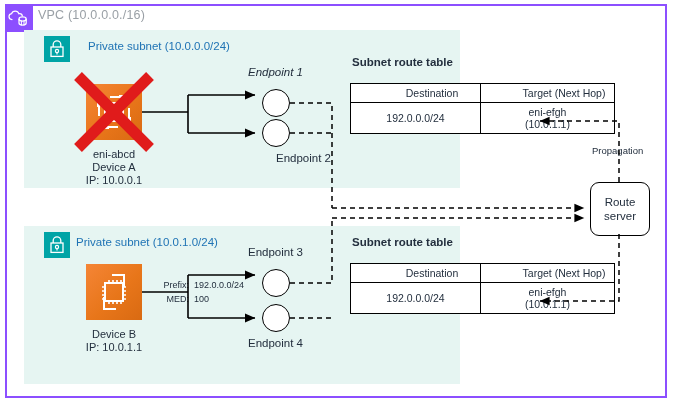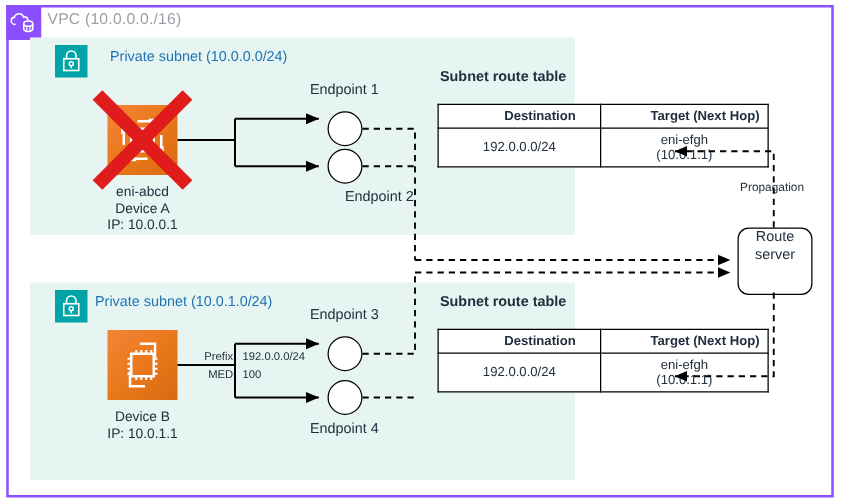--- a/index.html
+++ b/index.html
@@ -32,27 +32,27 @@
   
   .ep-circle{position:absolute;width:28px;height:28px;border:1.8px solid #000;
              border-radius:50%;background:#ffffff;box-sizing:border-box;}
   .ep-label{position:absolute;font-size:11.5px;color:#232f3e;white-space:nowrap;}
 
   
   .rt-title{position:absolute;font-size:11.5px;font-weight:bold;color:#232f3e;white-space:nowrap;}
   table.rt{position:absolute;border-collapse:collapse;background:#fff;}
   table.rt td{border:1.3px solid #000;font-size:10.5px;color:#232f3e;text-align:center;
               padding:3px 4px;line-height:12px;}
-  table.rt td.hd{font-weight:bold;padding-left:37px;}
+  table.rt td.hd{font-weight:normal;padding-left:37px;}
   table.rt td.dest{width:88px;}
   table.rt td.tgt{width:92px;}
 
   
   .rserver{position:absolute;left:590px;top:182px;width:58px;height:52px;border:1.5px solid #000;
-           border-radius:9px;background:#fff;display:flex;align-items:flex-start;justify-content:center;}
+           border-radius:9px;background:#fff;display:flex;align-items:center;justify-content:center;}
   .rserver span{font-size:11.5px;color:#232f3e;text-align:center;line-height:14px;}
   .prop-label{position:absolute;font-size:9.5px;color:#232f3e;white-space:nowrap;}
 
   
   .pm{position:absolute;font-size:9px;color:#232f3e;white-space:nowrap;line-height:12px;}
   .pm-lab{text-align:right;}
 
   svg.overlay{position:absolute;left:0;top:0;width:673px;height:403px;pointer-events:none;}
 </style>
 </head>
@@ -104,21 +104,21 @@
       <line x1="150" y1="76" x2="78" y2="148"></line>
     </g>
   </svg>
   <div class="dev-caption" style="left:54px;top:148px;width:120px;">
     <div>eni-abcd</div>
     <div>Device A</div>
     <div>IP: 10.0.0.1</div>
   </div>
 
   <div class="ep-circle" style="left:262px;top:89px;"></div>
-  <div class="ep-label" style="left:248px;top:66px;">Endpoint 1</div>
+  <div class="ep-label" style="left:248px;top:66px;font-style:italic;">Endpoint 1</div>
   <div class="ep-circle" style="left:262px;top:119px;"></div>
   <div class="ep-label" style="left:248px;top:152px;padding-left:28px;">Endpoint 2</div>
 
   <div class="subnet subnet-bot"></div>
   <div class="lock-icon" style="left:44px;top:232px;">
     <svg width="26" height="26" viewBox="0 0 26 26">
       <path d="M9.2 11V8.6a3.8 3.8 0 0 1 7.6 0V11" fill="none" stroke="#fff" stroke-width="1.3"></path>
       <rect x="7" y="11" width="12" height="9.4" fill="none" stroke="#fff" stroke-width="1.3"></rect>
       <circle cx="13" cy="15" r="1.6" fill="none" stroke="#fff" stroke-width="1.2"></circle>
       <path d="M13 16.4v2.1" stroke="#fff" stroke-width="1.2"></path>

